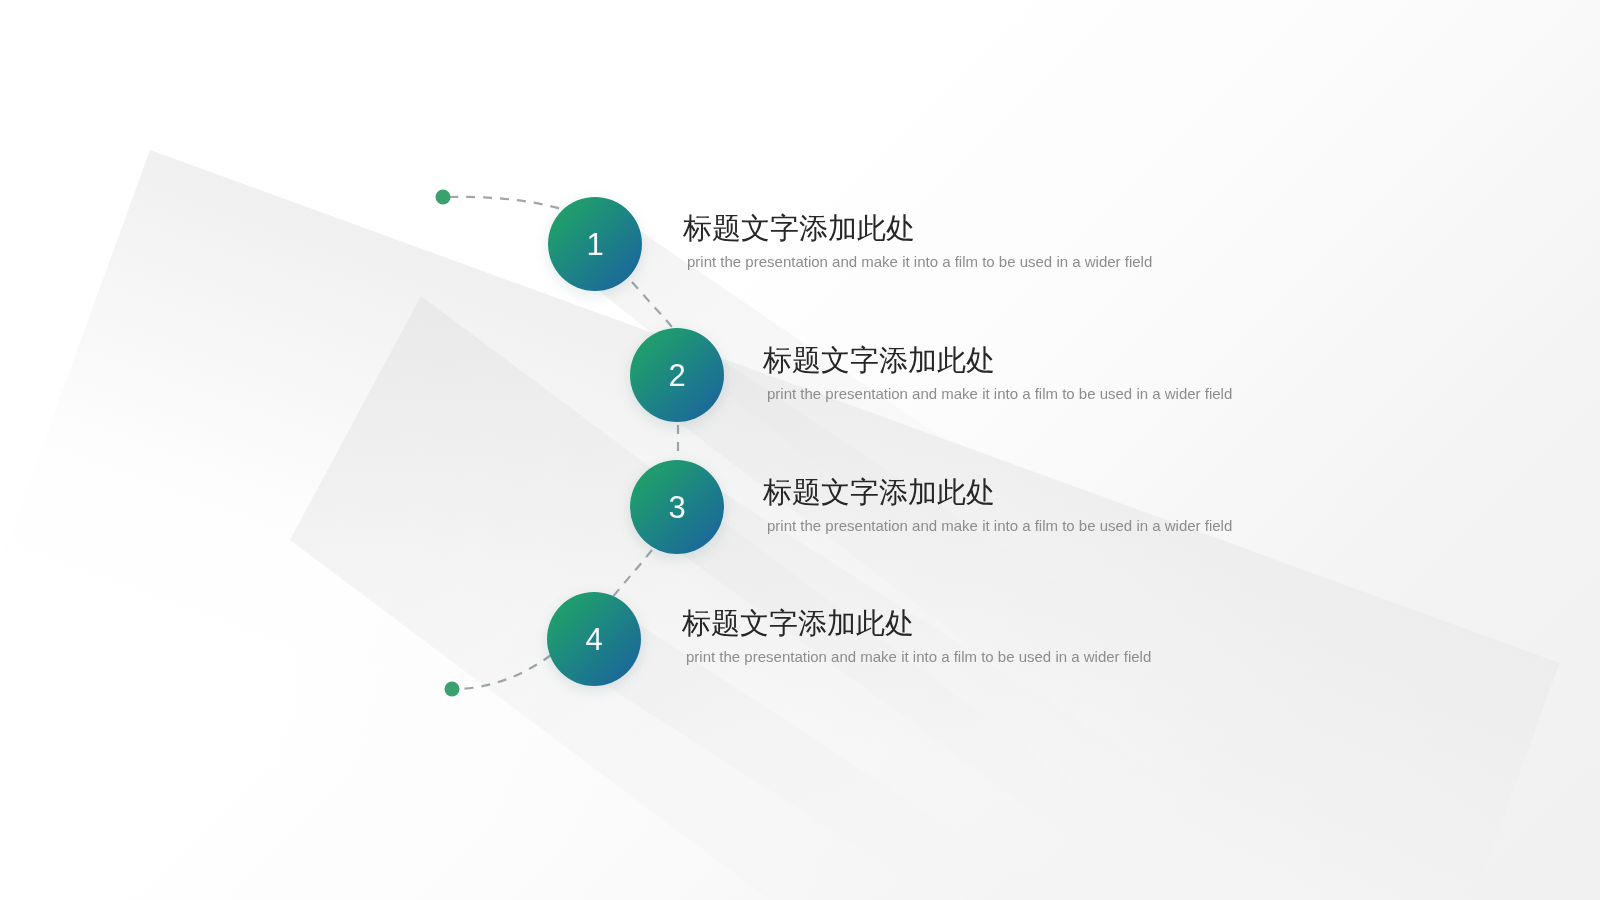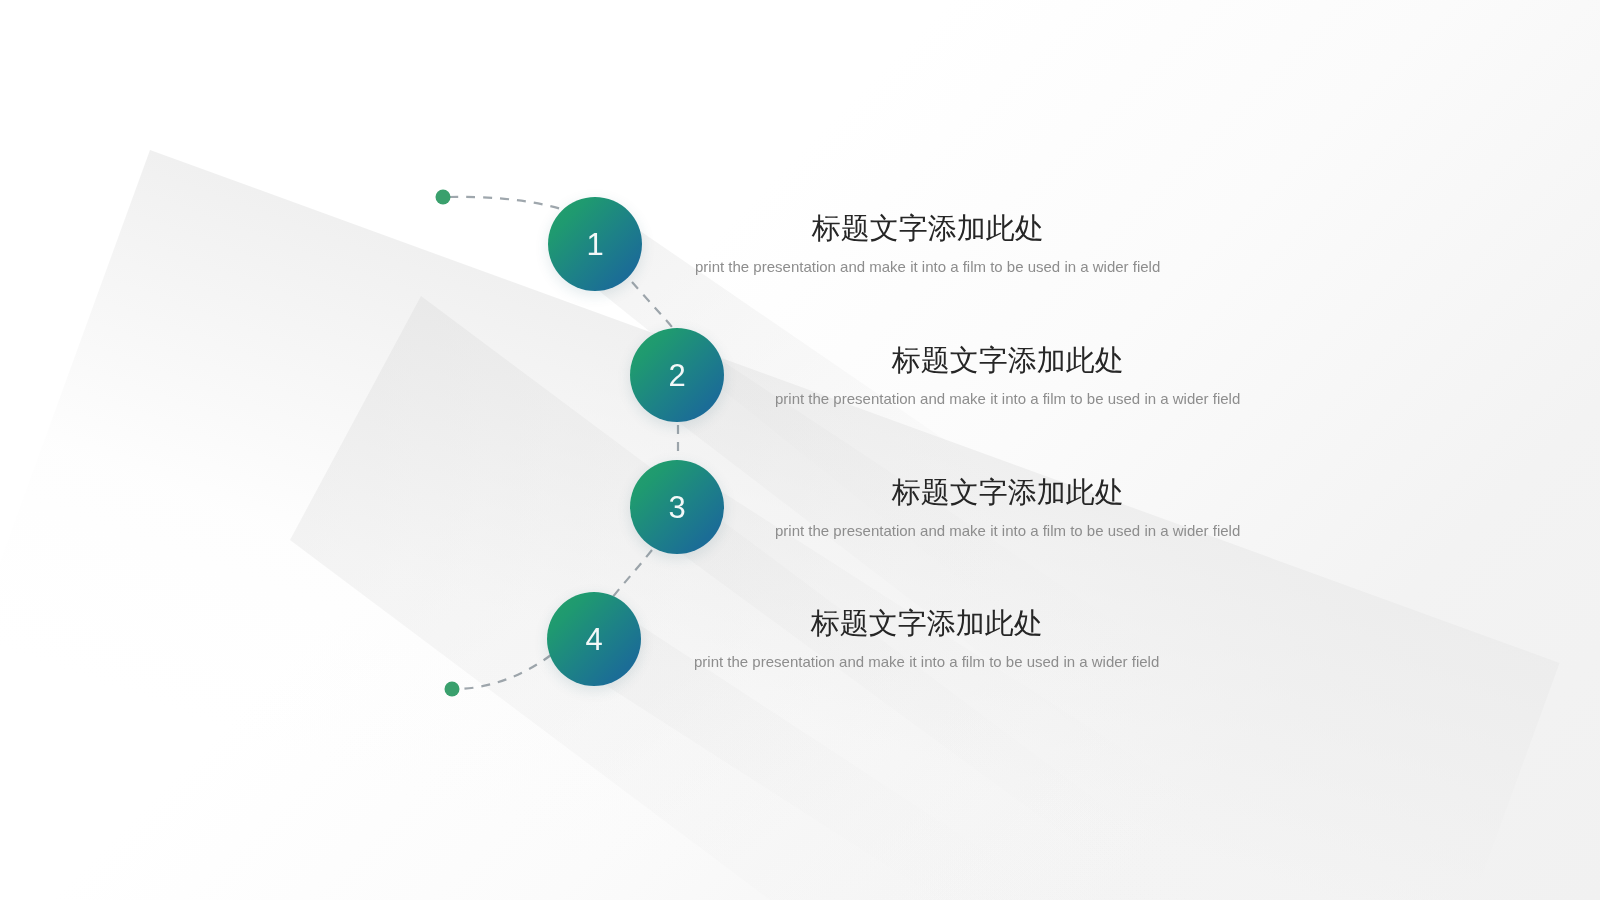--- a/index.html
+++ b/index.html
@@ -98,27 +98,26 @@
   .item-text {
     position: absolute;
   }
   .item-title {
     font-size: 29px;
     color: #262626;
     line-height: 1.2;
     margin: 0 0 7px 0;
     white-space: nowrap;
     font-weight: 400;
-    text-align: center;
   }
   .item-desc {
     font-size: 15px;
     color: #8d8d8d;
     line-height: 1.2;
-    margin: 12px;
+    margin: 4px;
     white-space: nowrap;
     font-weight: 400;
   }
 
   #text-1 { left: 683px; top: 211px; }
   #text-2 { left: 763px; top: 343px; }
   #text-3 { left: 763px; top: 475px; }
   #text-4 { left: 682px; top: 606px; }
 </style>
 </head>

